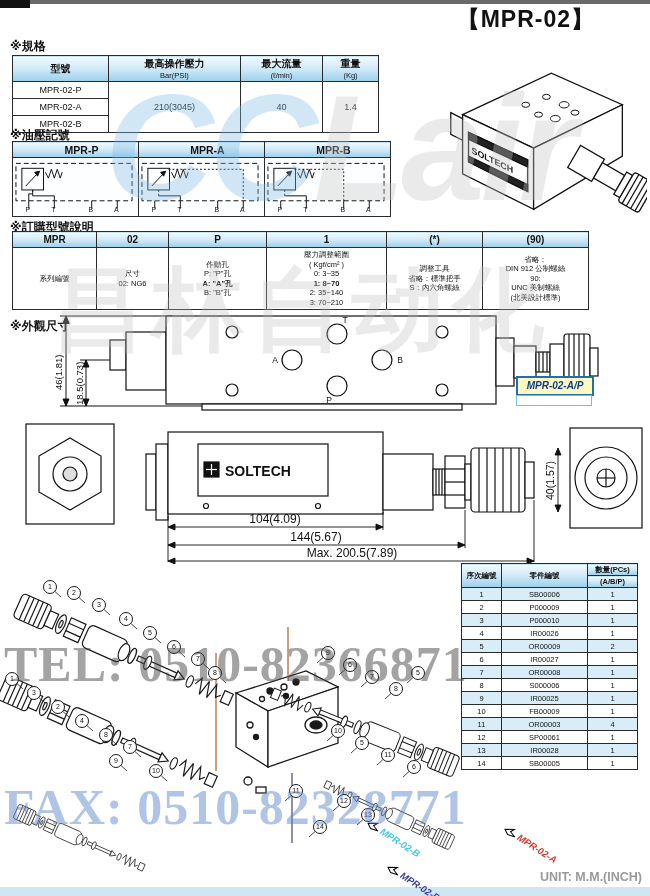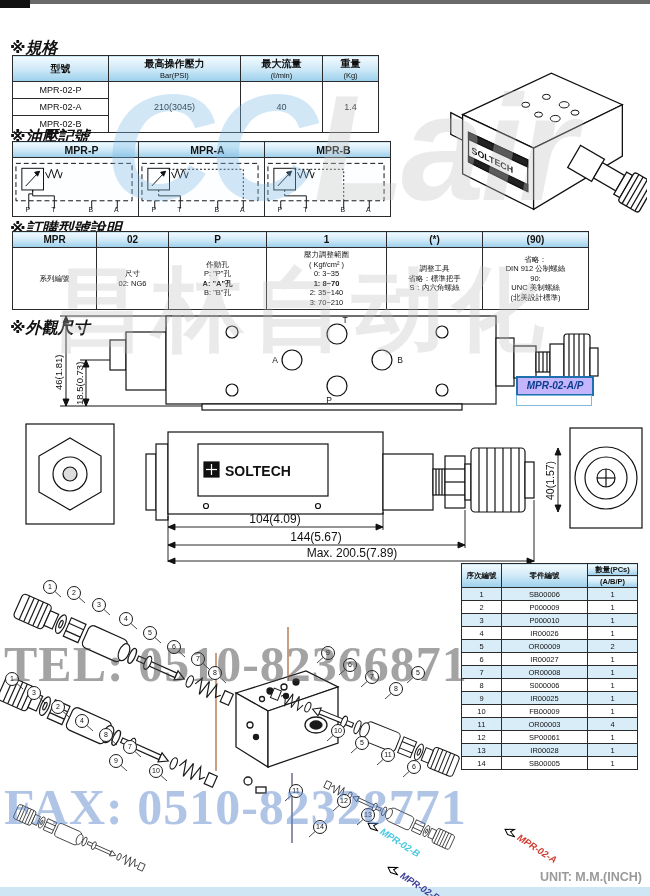--- a/index.html
+++ b/index.html
@@ -6,21 +6,21 @@
   .page{position:relative;width:650px;height:896px;background:#ffffff;overflow:hidden;
         font-family:"Liberation Sans","DejaVu Sans",sans-serif;color:#111;}
   .abs{position:absolute;}
   
   .topbar{left:0;top:0;width:650px;height:4px;background:#6a6a6a;}
   .topcorner{left:0;top:0;width:30px;height:8px;background:#111;}
   .bottomstrip{left:0;top:887px;width:650px;height:9px;background:#cfe6f4;}
   
   .doc-title{right:55px;top:4px;font-size:23px;font-weight:bold;letter-spacing:1px;}
   .standards{right:12px;top:33px;font-size:9.5px;color:#222;}
-  .section-label{font-size:16px;font-weight:bold;font-style:italic;}
+  .section-label{font-size:12px;font-weight:bold;}
   
   table{border-collapse:collapse;background:#fff;}
   td,th{border:1px solid #2a2a2a;padding:0;}
   .hb{background:linear-gradient(180deg,#f3fbff 0%,#cfe9f7 50%,#9bcfec 100%);}
   .spec{width:366px;table-layout:fixed;padding-left:12px;}
   .spec th .t{font-size:10px;font-weight:bold;}
   .spec th .s{font-size:7.5px;font-weight:normal;}
   .spec td{font-size:9px;text-align:center;height:16px;}
   .sym{width:378px;table-layout:fixed;}
   .sym th{font-size:10.5px;font-weight:bold;height:15px;padding-left:12px;}
@@ -29,21 +29,21 @@
   .ord th{font-size:10px;font-weight:bold;height:15px;margin-left:40px;}
   .ord td{vertical-align:middle;text-align:center;font-size:7.5px;line-height:9.5px;padding:2px 1px;}
   .ord .b{font-weight:bold;}
   .parts{width:176px;table-layout:fixed;}
   .parts th{font-size:7.5px;font-weight:bold;height:11px;}
   .parts td{font-size:7.5px;text-align:center;height:12px;}
   .parts tbody tr:nth-child(odd) td{background:#d9edf9;}
   
   .notes{left:388px;top:307px;font-size:9px;line-height:11px;color:#111;}
   
-  .tag{left:516px;top:376px;width:74px;height:16px;background:#c4b5fd;border:2px solid #1d6fae;
+  .tag{left:516px;top:376px;width:74px;height:16px;background:#fef9c3;border:2px solid #1d6fae;
        font-size:10px;font-weight:bold;font-style:italic;color:#0a3c8c;text-align:center;line-height:15px;}
   .tag2{left:516px;top:395px;width:74px;height:9px;background:#ffffff;border:1px solid #7fb8d8;}
   
   .diag-label{position:absolute;font-size:9.5px;font-weight:bold;font-style:italic;
       transform:rotate(33deg);transform-origin:left center;display:flex;align-items:center;gap:2px;z-index:4;}
   
   .wm{position:absolute;pointer-events:none;z-index:6;white-space:nowrap;}
   .wm-brand{left:105px;top:62px;font-size:150px;font-weight:bold;font-style:italic;letter-spacing:-4px;opacity:.35;}
   .wm-brand .cc{color:#7ebce6;}
   .wm-brand .rest{color:#c6c6c6;}
@@ -58,20 +58,21 @@
   svg text{stroke:none;}
 </style>
 </head>
 <body>
 
 <div class="page">
 
   <div class="abs topbar"></div>
   <div class="abs topcorner"></div>
 
+  <div class="abs doc-title">【MPR-02】</div>
 
   <div class="abs section-label" style="left:10px;top:38px">※規格</div>
   <table class="spec abs" style="left:12px;top:55px">
     <colgroup>
         <col style="width:96px">
         <col style="width:132px">
         <col style="width:82px">
         <col style="width:56px">
       </colgroup>
     <thead>

